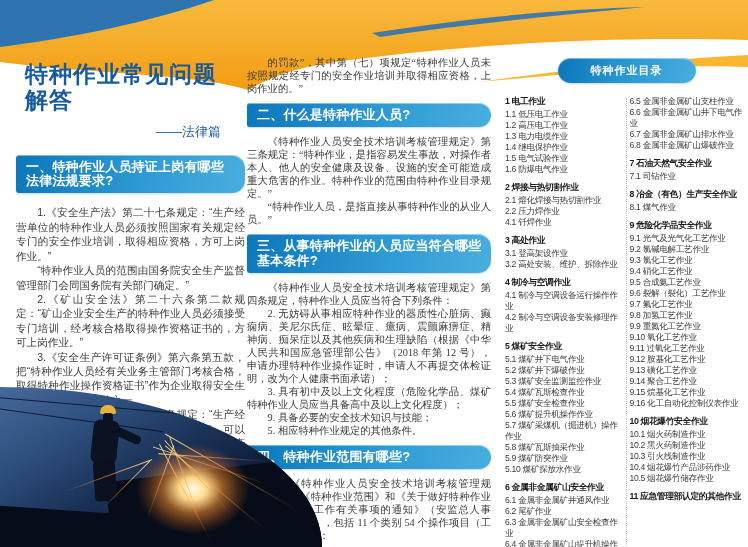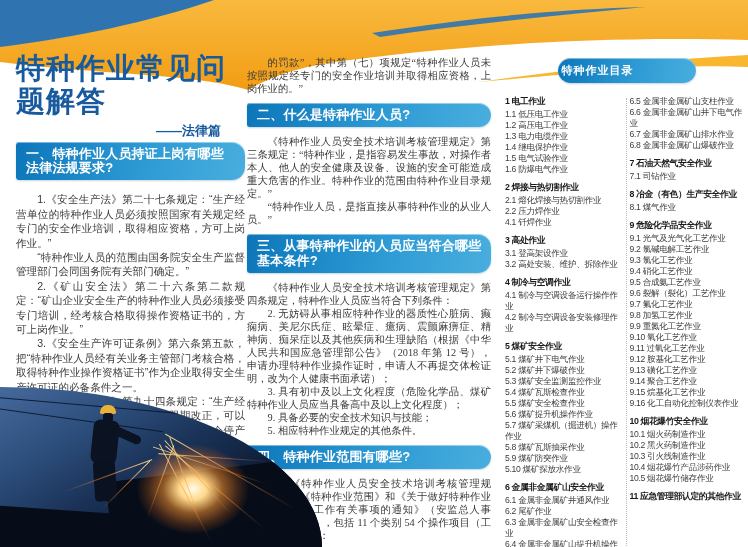--- a/index.html
+++ b/index.html
@@ -5,34 +5,34 @@
   html,body{margin:0;padding:0;background:#e8e8e8;}
   #page{position:relative;width:748px;height:547px;background:#ffffff;overflow:hidden;
         font-family:"Liberation Sans","DejaVu Sans",sans-serif;margin:0 auto;}
   
   #banner{position:absolute;top:0;left:0;width:748px;height:130px;pointer-events:none;}
   
   .col{position:absolute;}
   #col1{left:16px;top:52px;width:229px;}
   #col2{left:247px;top:50px;width:244px;}
   #col3{left:505px;top:58px;width:243px;}
-  h1.title{margin:0;font-size:29px;font-weight:bold;color:#175a9e;letter-spacing:1px;line-height:1.15;}
-  .subtitle{margin-top:3px;text-align:right;padding-right:24px;font-size:13px;font-weight:bold;color:#175a9e;}
+  h1.title{margin:9px;font-size:23px;font-weight:bold;color:#175a9e;letter-spacing:1px;line-height:1.15;}
+  .subtitle{margin-top:3px;text-align:right;padding-right:24px;font-size:13px;font-weight:normal;color:#175a9e;}
   .pill{background:linear-gradient(100deg,#0c76ba 0%,#2d9ad4 55%,#49aede 100%);
         box-shadow:inset 0 1px 0 rgba(255,255,255,.45), 0 1px 2px rgba(30,90,140,.25);
         color:#fff;font-weight:bold;font-size:13px;letter-spacing:.2px;
         padding:5px 8px 5px 10px;border-radius:3px 13px 13px 3px;line-height:1.1;}
-  #col1 .pill{margin-top:2px;}
+  #col1 .pill{margin-top:14px;}
   .body{margin:0;font-size:10.6px;line-height:14.4px;color:#3a3a3a;text-align:justify;text-indent:2em;}
   #col1 .body:first-of-type{margin-top:12px;}
   #col2 .body{font-size:10.3px;line-height:13px;font-family:Liberation Serif, serif;}
   #col2 .pill{margin:8px 0 8px;}
   #col2 .cont{margin-top:6px;}
   
-  .dir-pill{width:130px;margin:0 auto;text-align:left;font-size:11px;font-weight:bold;color:#fff;
+  .dir-pill{width:130px;margin:0 auto;text-align:center;font-size:11px;font-weight:bold;color:#fff;
             padding:5px 4px;border-radius:13px;letter-spacing:1px;
             background:linear-gradient(100deg,#0c76ba 0%,#2d9ad4 55%,#49aede 100%);
             box-shadow:inset 0 1px 0 rgba(255,255,255,.45), 0 1px 2px rgba(30,90,140,.25);}
   .dir-cols{display:flex;margin-top:13px;align-items:stretch;}
   .dir-col{width:118px;}
   .dir-col.right{width:119px;}
   .dir-divider{border-left:1px dotted #aebfcf;margin:2px 3px 0 3px;}
   .dir-group{margin-bottom:7px;}
   .dir-name{font-size:8.8px;font-weight:bold;color:#1b1b1b;line-height:11px;margin-bottom:2px;letter-spacing:-.4px;}
   .dir-item{font-size:8.6px;color:#3d3d3d;line-height:11px;letter-spacing:-.3px;}

